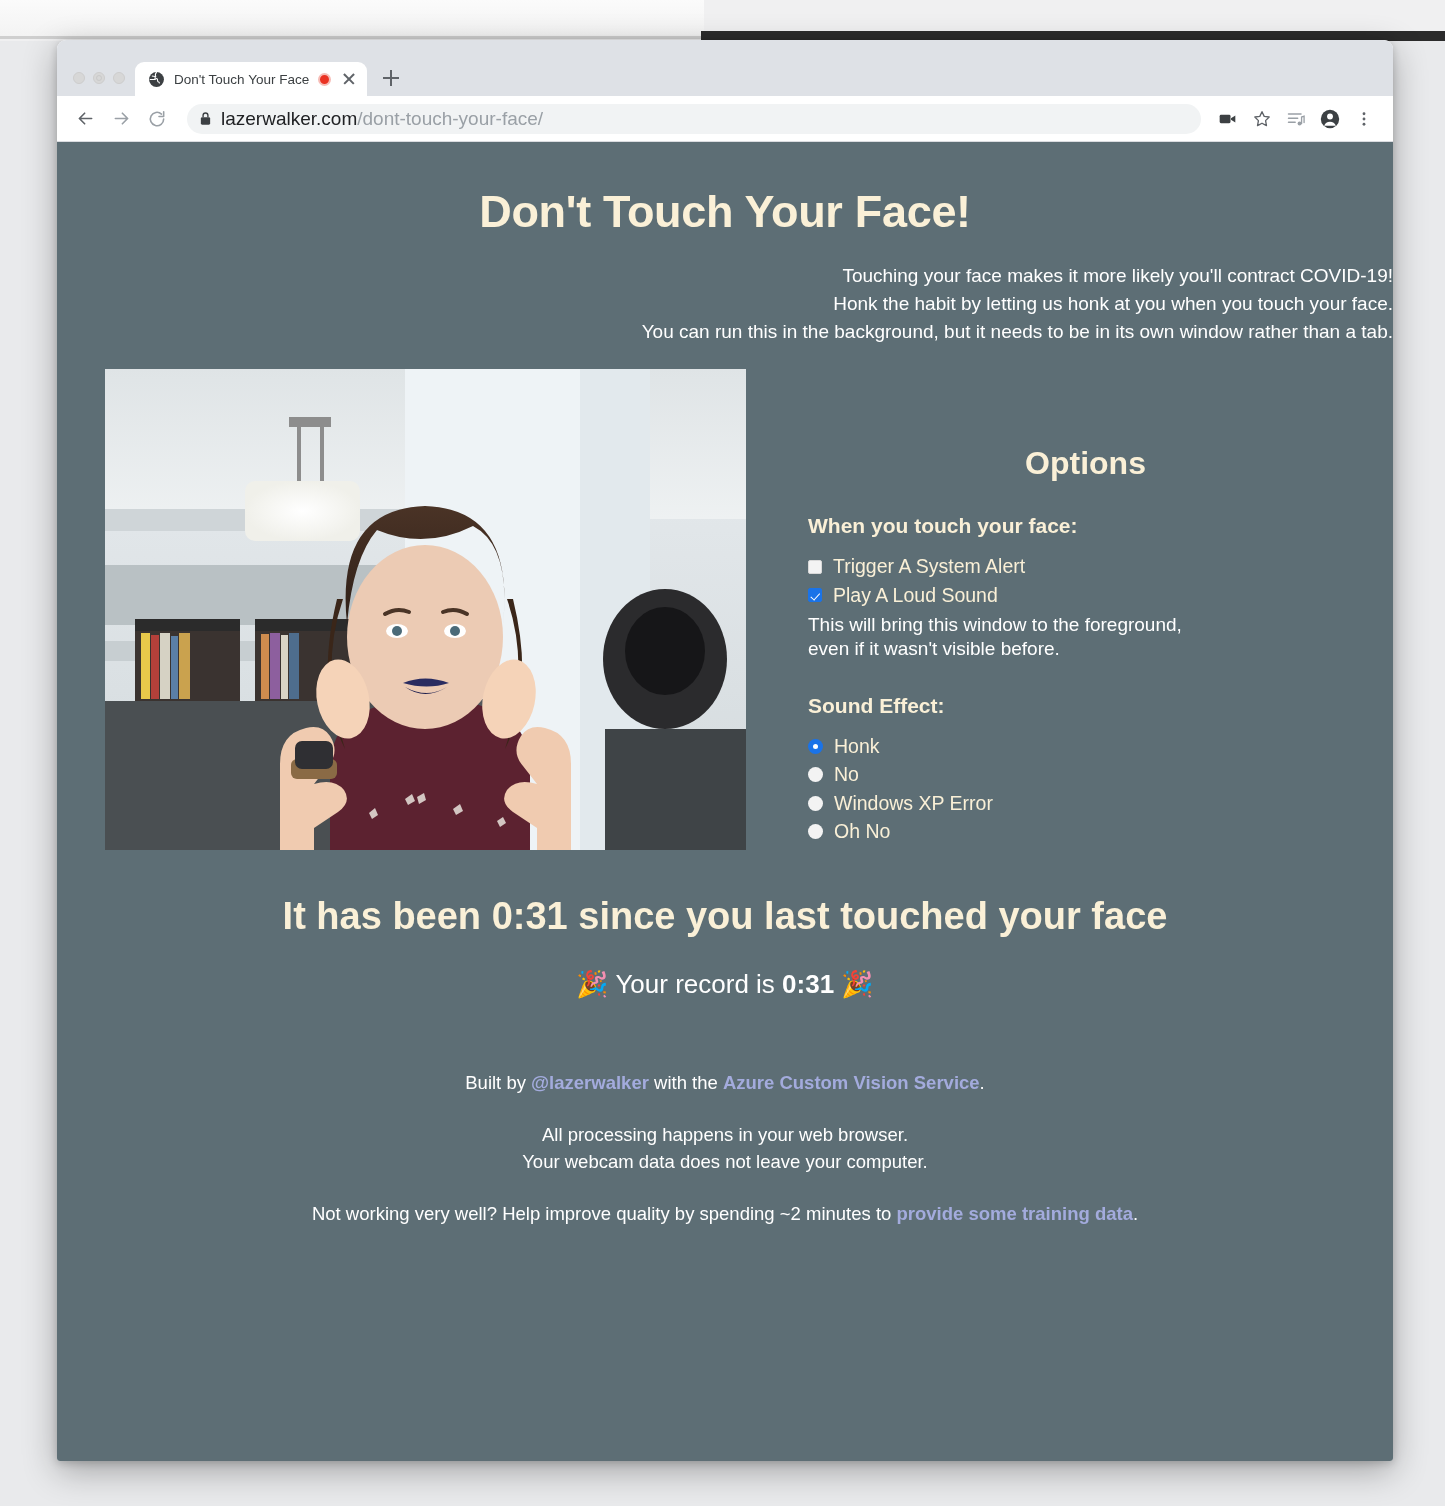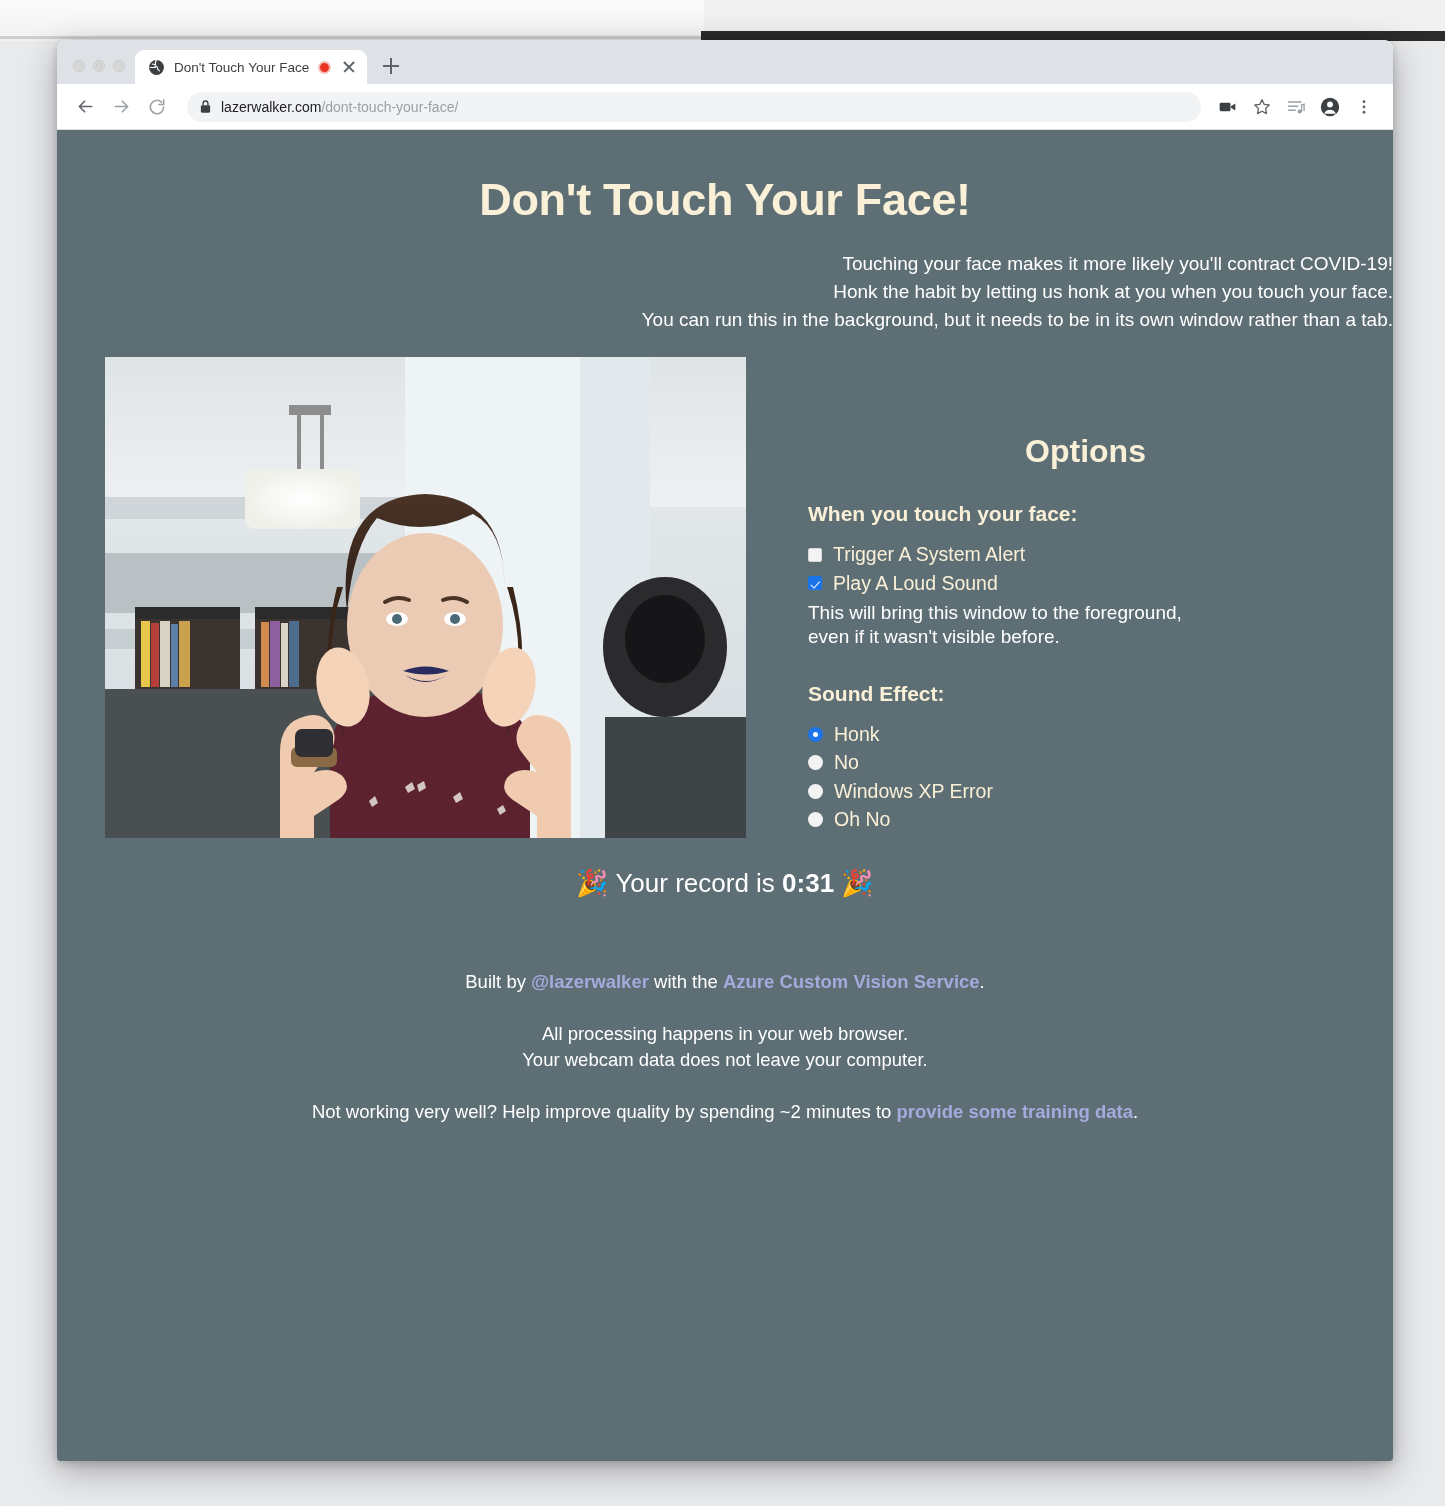--- a/index.html
+++ b/index.html
@@ -51,21 +51,21 @@
     border-radius: 9px 9px 3px 3px;
     box-shadow: 0 10px 34px rgba(0,0,0,0.30), 0 2px 8px rgba(0,0,0,0.18);
     overflow: hidden;
     display: flex;
     flex-direction: column;
   }
 
   
   .tabstrip {
     position: relative;
-    height: 44px;
+    height: 56px;
     background: #dee1e6;
     display: flex;
     align-items: flex-end;
     flex: 0 0 auto;
   }
   .traffic {
     display: flex;
     align-items: center;
     gap: 8px;
     padding: 0 10px 12px 16px;
@@ -170,21 +170,21 @@
     background: #f1f3f4;
     border-radius: 15px;
     display: flex;
     align-items: center;
     padding: 0 12px;
     margin: 0 8px 0 10px;
     gap: 9px;
     min-width: 0;
   }
   .url-text {
-    font-size: 14px;
+    font-size: 19px;
     color: #9aa0a6;
     white-space: nowrap;
     overflow: hidden;
     text-overflow: ellipsis;
   }
   .url-domain { color: #202124; }
   .tb-icon {
     width: 30px; height: 30px;
     flex: 0 0 auto;
     display: flex;
@@ -559,20 +559,23 @@
               <span class="opt-label">Windows XP Error</span>
             </div>
             <div class="opt-row">
               <span class="rd off"></span>
               <span class="opt-label">Oh No</span>
             </div>
           </div>
         </div>
       </div>
 
+      <div class="timer">
+        <span>It has been 0:31 since you last touched your face</span>
+      </div>
 
       <div class="record">
         <span>🎉</span>
         <span>Your record is </span><b>0:31</b>
         <span>🎉</span>
       </div>
 
       <div class="footer">
         <p><span>Built by </span><a href="#">@lazerwalker</a><span> with the </span><a href="#">Azure Custom Vision Service</a><span>.</span></p>
 

